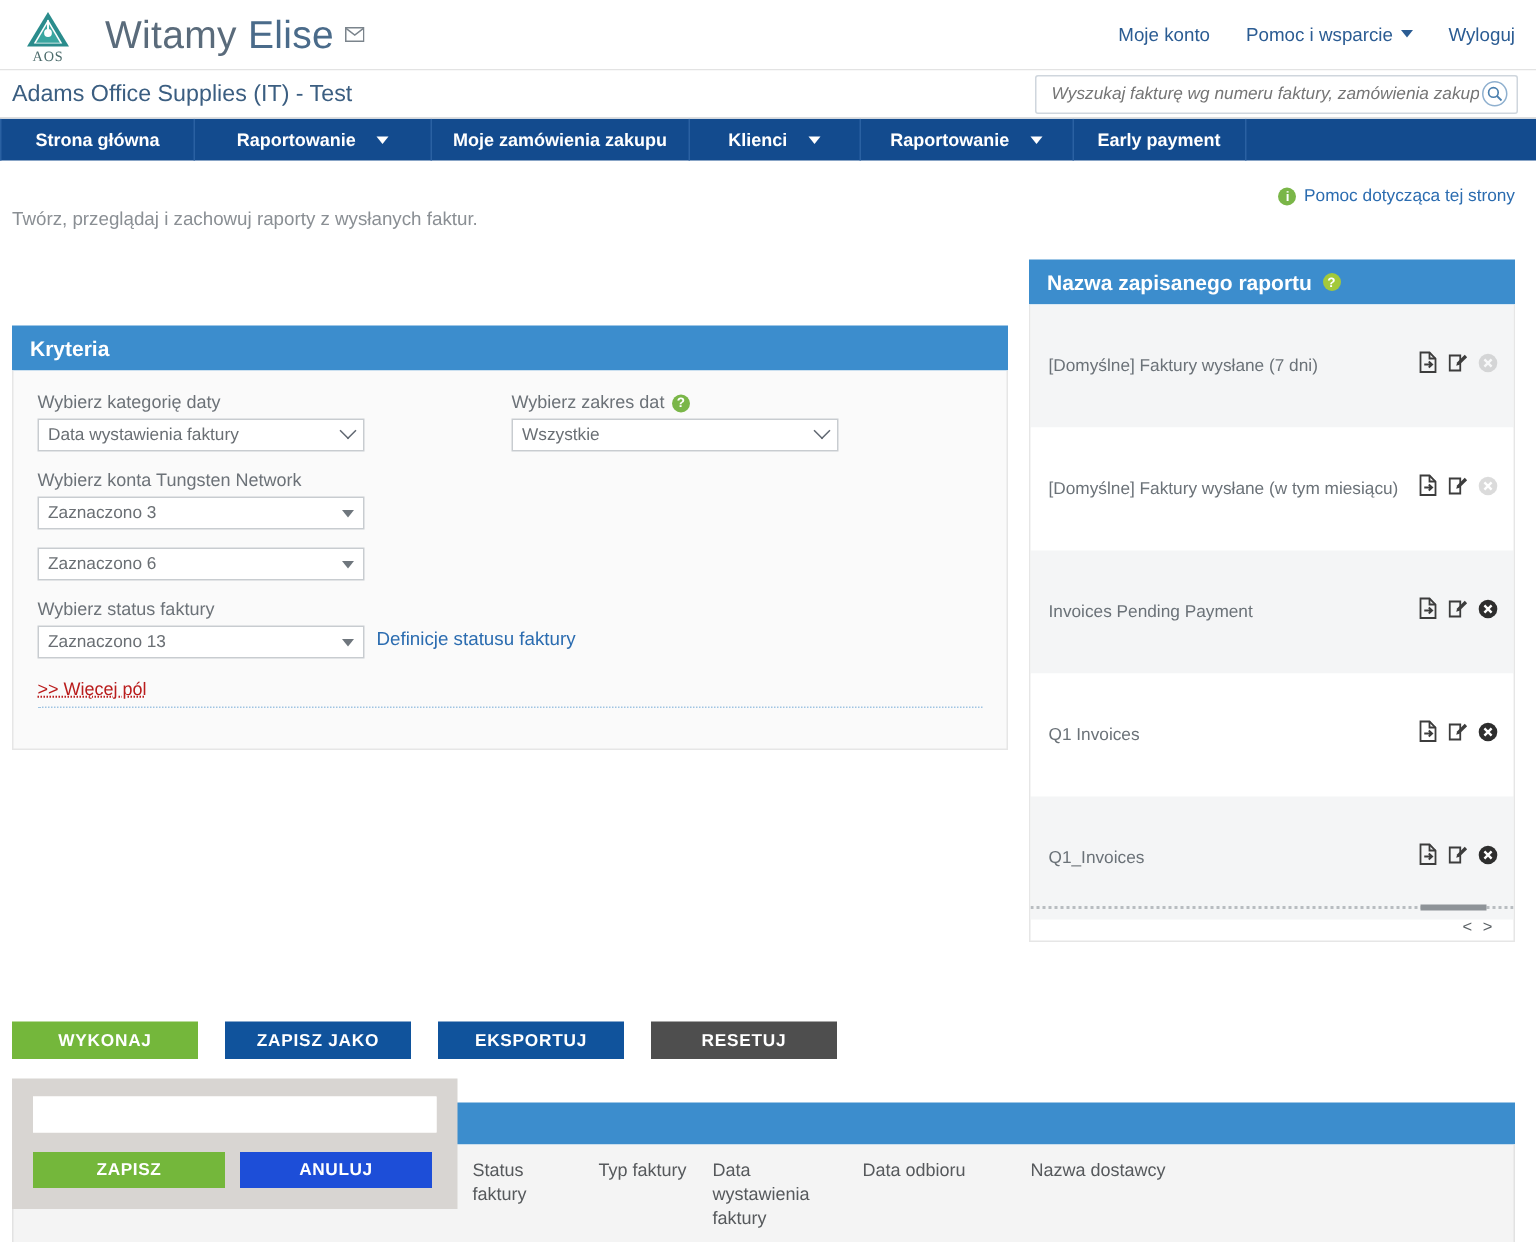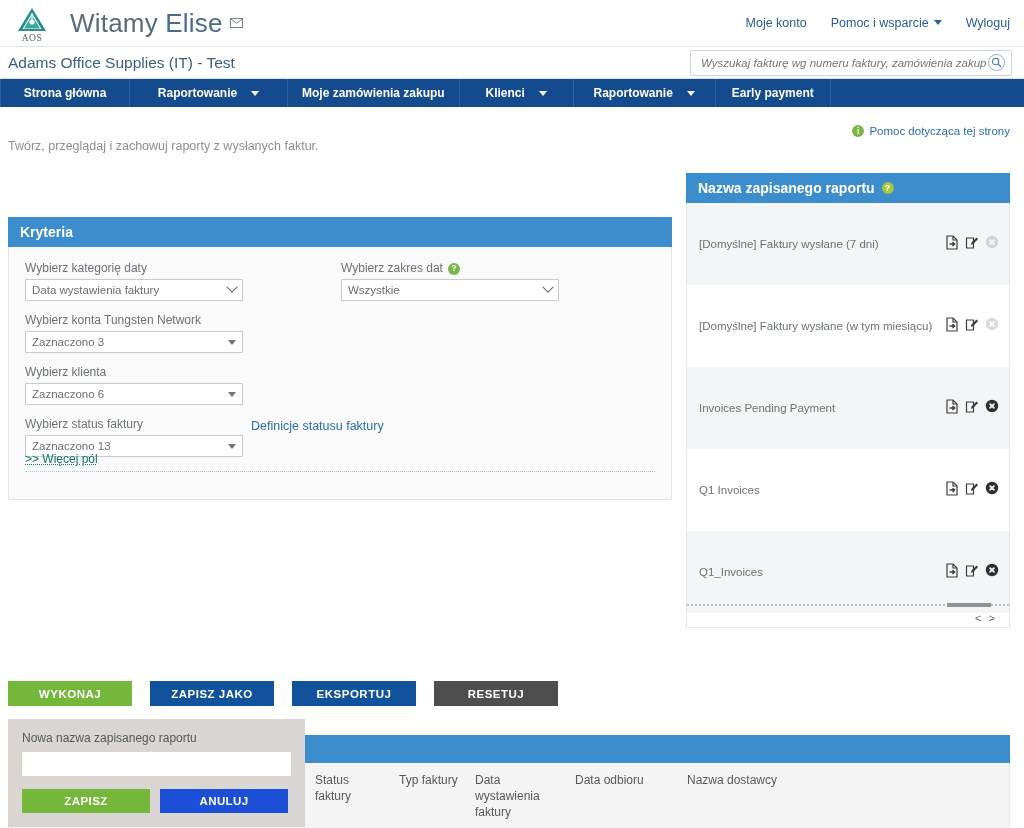--- a/index.html
+++ b/index.html
@@ -257,21 +257,21 @@
     left: 242px; top: 172px;
     font-size: 12.5px;
     color:#2b6cb0;
     text-decoration:none;
     cursor:pointer;
   }
   .more-fields {
     position:absolute;
     left: 16px; top: 205px;
     font-size: 12px;
-    color:#0f766e;
+    color:#b91c1c;
     text-decoration: underline;
     text-decoration-style: dotted;
     cursor:pointer;
   }
   .dotted-rule {
     position:absolute;
     left: 16px; right: 16px;
     top: 224px;
     border-top: 1px dotted #9fc4e2;
   }
@@ -513,21 +513,20 @@
             </div>
           </div>
           <div class="fgroup">
             <div class="field-label">Wybierz konta Tungsten Network</div>
             <div class="sel">
               <span class="txt">Zaznaczono 3</span>
               <span class="chev"></span>
             </div>
           </div>
           <div class="fgroup">
-            <div class="field-label">Wybierz klienta</div>
             <div class="sel">
               <span class="txt">Zaznaczono 6</span>
               <span class="chev"></span>
             </div>
           </div>
           <div class="fgroup">
             <div class="field-label">Wybierz status faktury</div>
             <div class="sel">
               <span class="txt">Zaznaczono 13</span>
               <span class="chev"></span>
@@ -682,21 +681,20 @@
       <div class="th th-1">ktury</div>
       <div class="th th-2">Status faktury</div>
       <div class="th th-3">Typ faktury</div>
       <div class="th th-4">Data wystawienia faktury</div>
       <div class="th th-5">Data odbioru</div>
       <div class="th th-6">Nazwa dostawcy</div>
     </div>
   </div>
 
   <div class="save-dialog">
-    <div class="dlg-label">Nowa nazwa zapisanego raportu</div>
     <input type="text" placeholder="" style="">
     <div class="dlg-btns">
       <button class="dlg-btn dlg-save">ZAPISZ</button>
       <button class="dlg-btn dlg-cancel">ANULUJ</button>
     </div>
   </div>
 
 </div>
 
 </body></html>

